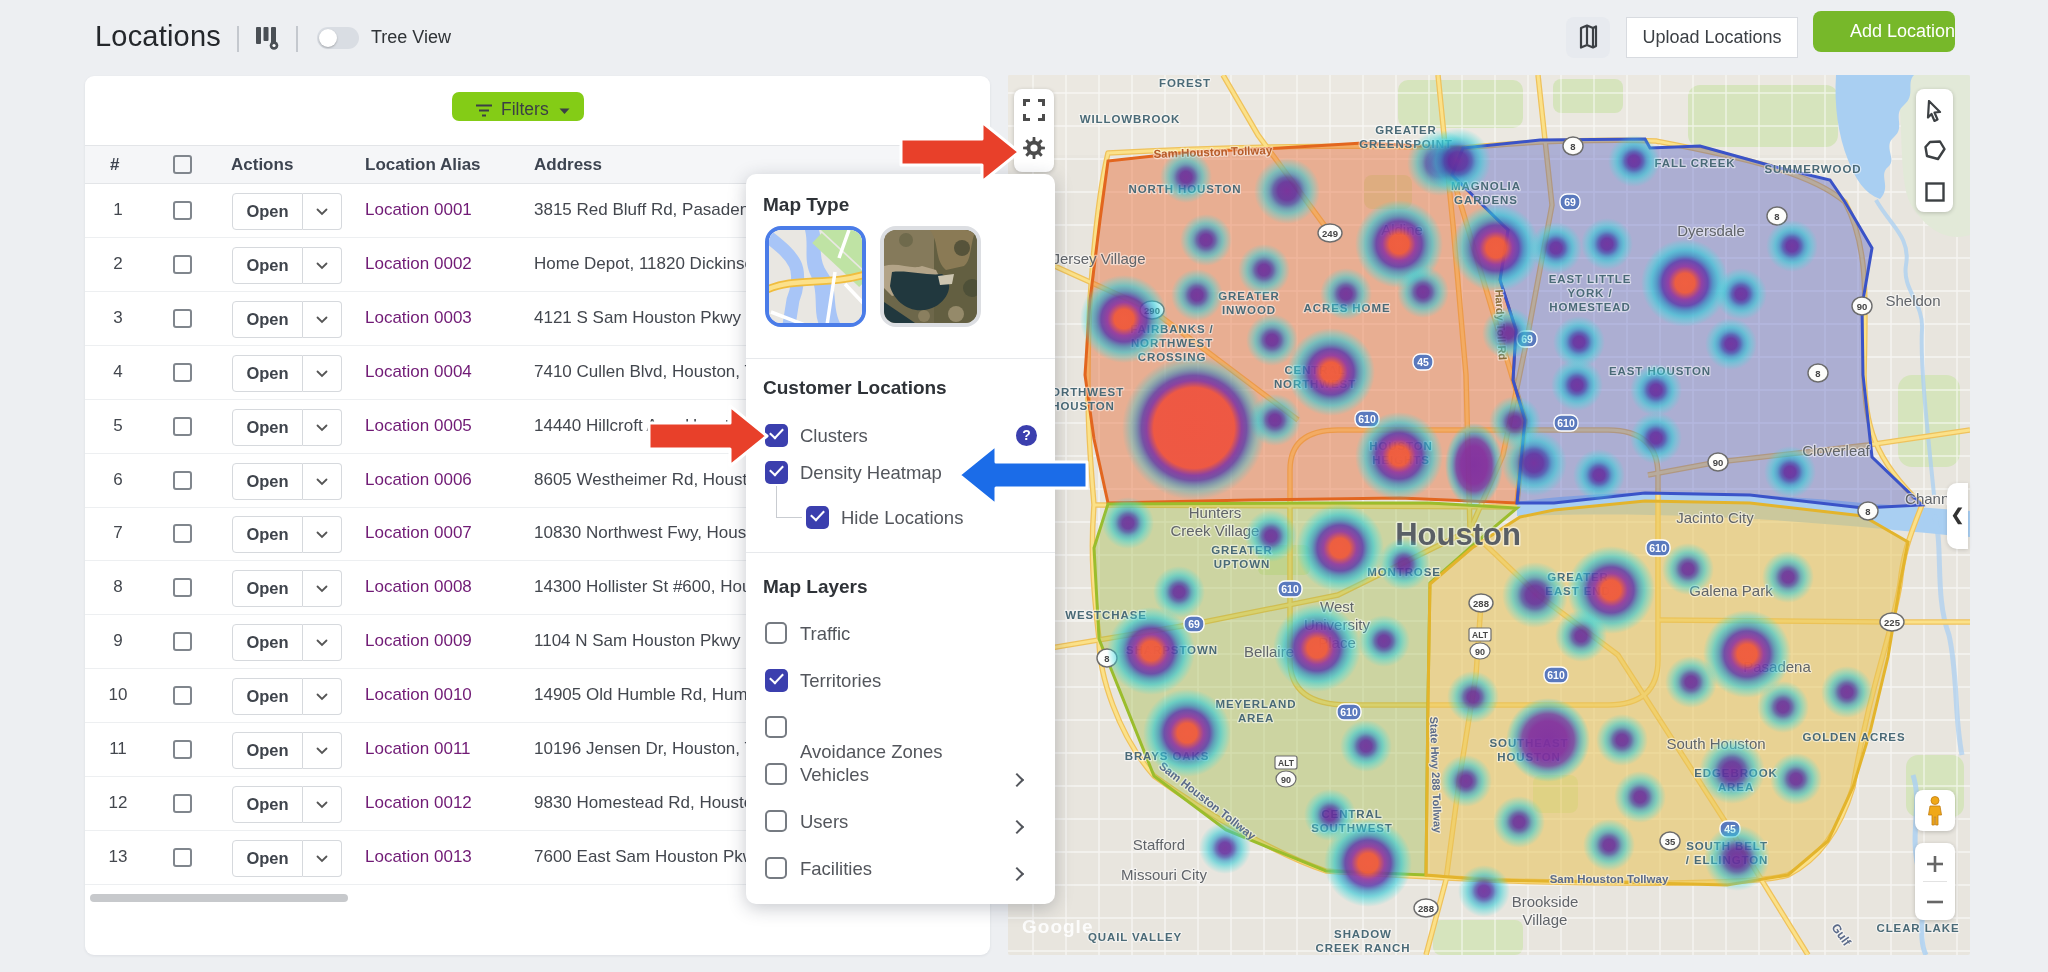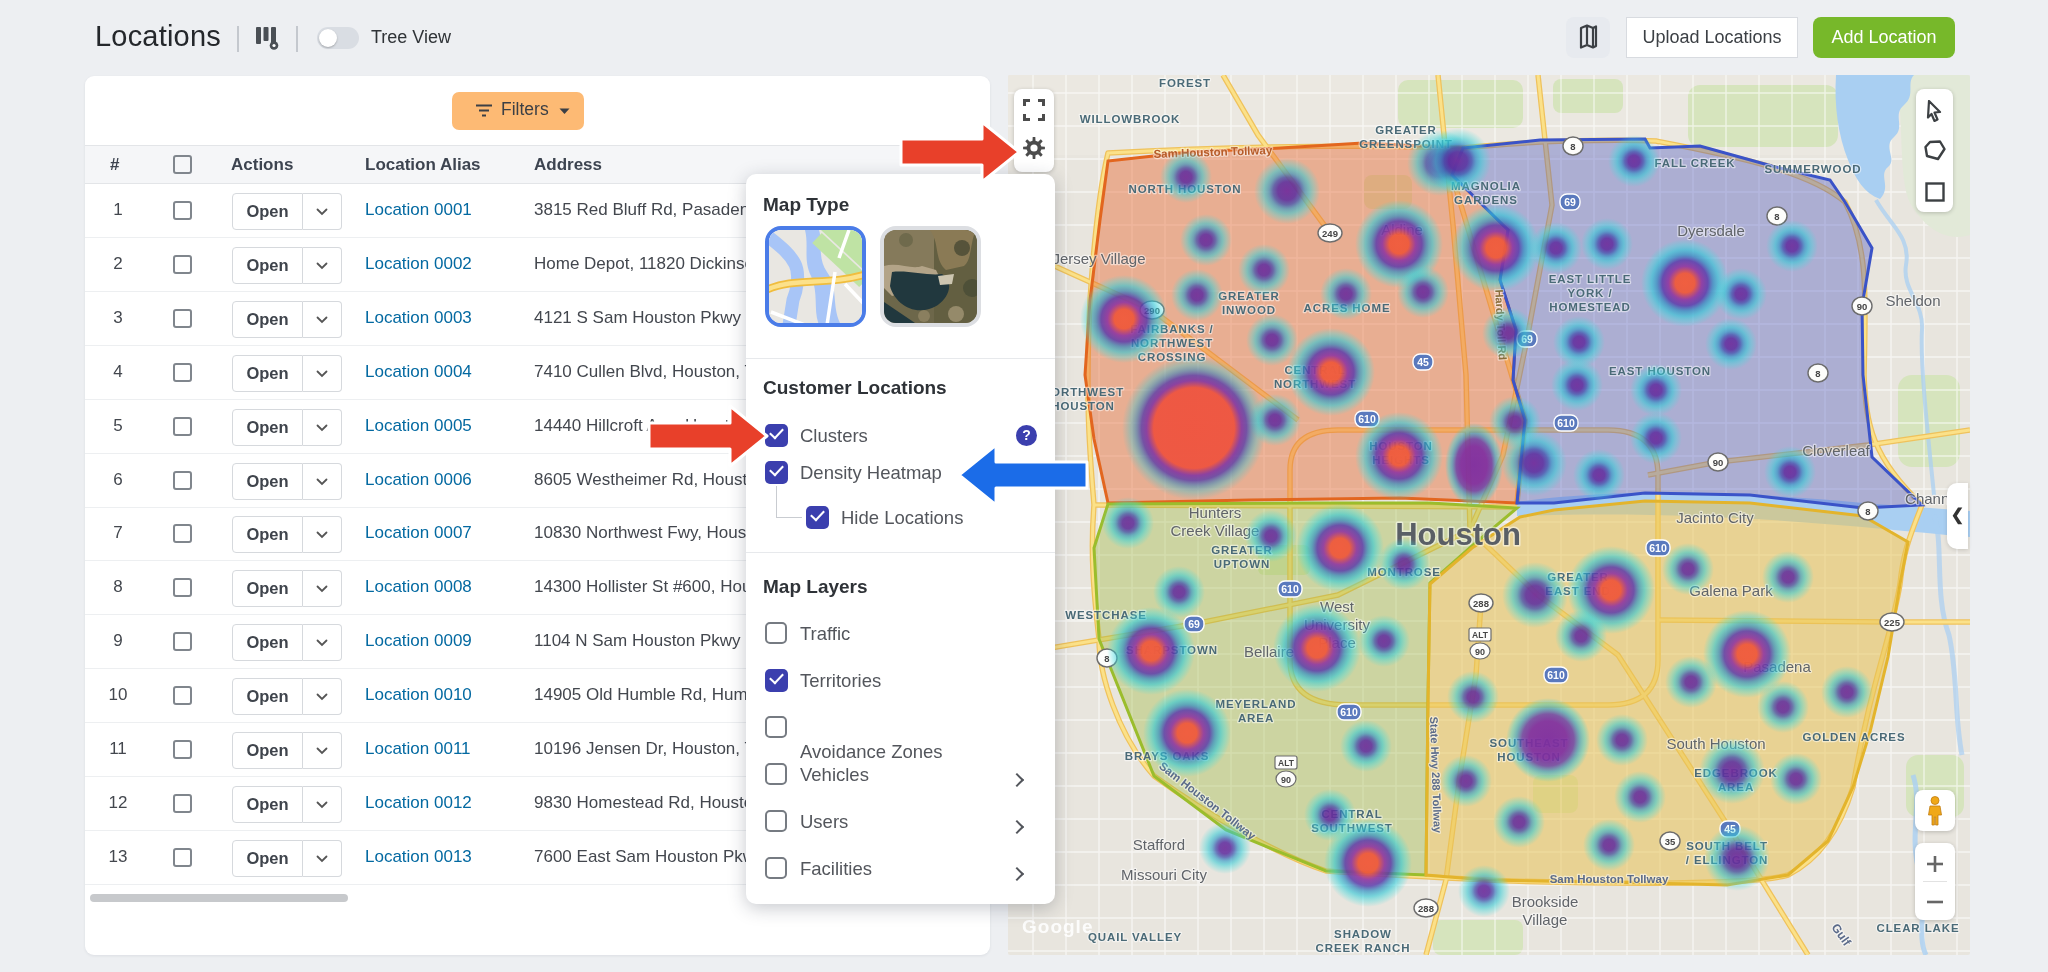--- a/index.html
+++ b/index.html
@@ -5,34 +5,34 @@
 html,body { width:2048px; height:972px; overflow:hidden; }
 body { background:#edeff2; font-family:"Liberation Sans",sans-serif; position:relative; }
 .hdr-title { position:absolute; left:95px; top:20px; font-size:29px; color:#24272b; font-weight:500; letter-spacing:0.2px; }
 .hdr-sep { position:absolute; top:26px; width:1.5px; height:26px; background:#c4c8ce; }
 .colicon { position:absolute; left:255px; top:26px; width:26px; height:24px; }
 .toggle { position:absolute; left:317px; top:27px; width:42px; height:22px; background:#d9dde3; border-radius:11px; }
 .toggle::after { content:""; position:absolute; left:2px; top:2px; width:18px; height:18px; background:#fff; border-radius:50%; box-shadow:0 1px 2px rgba(0,0,0,0.25); }
 .treeview { position:absolute; left:371px; top:27px; font-size:18px; color:#2f3337; }
 .mapbtn { position:absolute; left:1566px; top:17px; width:44px; height:41px; background:#e7eaef; border-radius:8px; }
 .upload { position:absolute; left:1626px; top:17px; width:172px; height:41px; background:#fff; border:1px solid #d8dbe0; border-radius:0; font-size:18px; color:#3c4045; text-align:center; line-height:39px; font-weight:400; }
-.addloc { position:absolute; left:1813px; top:17px; width:142px; height:41px; background:#77b82a; border-radius:8px; font-size:18px; color:#fff; text-align:center; line-height:41px; }
+.addloc { position:absolute; left:1813px; top:11px; width:142px; height:41px; background:#77b82a; border-radius:8px; font-size:18px; color:#fff; text-align:right; line-height:41px; }
 .panel { position:absolute; left:85px; top:76px; width:905px; height:879px; background:#fff; border-radius:9px; box-shadow:0 1px 3px rgba(30,40,60,0.08); }
 .search { position:absolute; left:13px; top:16px; width:344px; height:38px; border:1px solid #d4d7dc; border-radius:7px; }
 .search span { position:absolute; left:40px; top:8px; font-size:17px; color:#9aa0a8; }
-.fbtn { position:absolute; top:16px; height:38px; background:#fdba74; border-radius:7px; font-size:17.5px; color:#3b3f45; }
+.fbtn { position:absolute; top:16px; height:29px; background:#84cc16; border-radius:7px; font-size:17.5px; color:#3b3f45; }
 .thead { position:absolute; left:0; top:69px; width:905px; height:39px; background:#f5f6f8; border-top:1px solid #e3e5e8; border-bottom:1px solid #e3e5e8; }
 .thead div { position:absolute; top:9px; font-size:17px; font-weight:bold; color:#3d4450; }
 .trow { position:absolute; left:0; width:905px; height:54px; border-bottom:1px solid #edeff1; }
 .cnum { position:absolute; left:18px; top:16px; width:30px; text-align:center; font-size:17px; color:#43474e; }
 .cbx { position:absolute; left:88px; top:17px; width:19px; height:19px; border:2px solid #80868d; border-radius:3px; }
 .openbtn { position:absolute; left:147px; top:9px; height:37px; display:flex; }
 .op1 { display:block; width:71px; border:1px solid #d6d9dd; border-radius:4px 0 0 4px; font-size:16.5px; font-weight:bold; color:#3f444c; text-align:center; line-height:35px; }
 .op2 { display:block; width:39px; border:1px solid #d6d9dd; border-left:none; border-radius:0 4px 4px 0; text-align:center; line-height:33px; }
-.calias { position:absolute; left:280px; top:16px; font-size:17px; color:#0369a1;text-align:right; }
+.calias { position:absolute; left:280px; top:16px; font-size:17px; color:#701a75;text-align:right; }
 .caddr { position:absolute; left:449px; top:16px; font-size:17px; color:#43474e; white-space:nowrap; }
 .hscroll { position:absolute; left:5px; top:818px; width:258px; height:8px; background:#c7c9cc; border-radius:4px; }
 .footer { position:absolute; left:0; top:826px; width:905px; text-align:center; font-size:17px; color:#4a4e55; padding-top:16px; }
 .map { position:absolute; left:1008px; top:75px; width:962px; height:880px; overflow:hidden; border-radius:2px; }
 .mapctl { position:absolute; left:1014px; top:89px; width:40px; height:83px; background:#fff; border-radius:8px; box-shadow:0 1px 4px rgba(0,0,0,0.2); }
 .rtool { position:absolute; left:1916px; top:89px; width:37px; height:123px; background:#fff; border-radius:8px; box-shadow:0 1px 4px rgba(0,0,0,0.2); }
 .pegman { position:absolute; left:1915px; top:790px; width:40px; height:41px; background:#fff; border-radius:8px; box-shadow:0 1px 4px rgba(0,0,0,0.2); }
 .zoomctl { position:absolute; left:1915px; top:843px; width:40px; height:77px; background:#fff; border-radius:8px; box-shadow:0 1px 4px rgba(0,0,0,0.2); }
 .collapse { position:absolute; left:1947px; top:483px; width:21px; height:66px; background:#fff; border-radius:10px 0 0 10px; box-shadow:0 1px 4px rgba(0,0,0,0.15); color:#333; font-size:16px; text-align:center; line-height:64px; font-weight:bold; }
 .popover { position:absolute; left:746px; top:174px; width:309px; height:730px; background:#fff; border-radius:10px; box-shadow:0 4px 18px rgba(30,40,60,0.25); }

